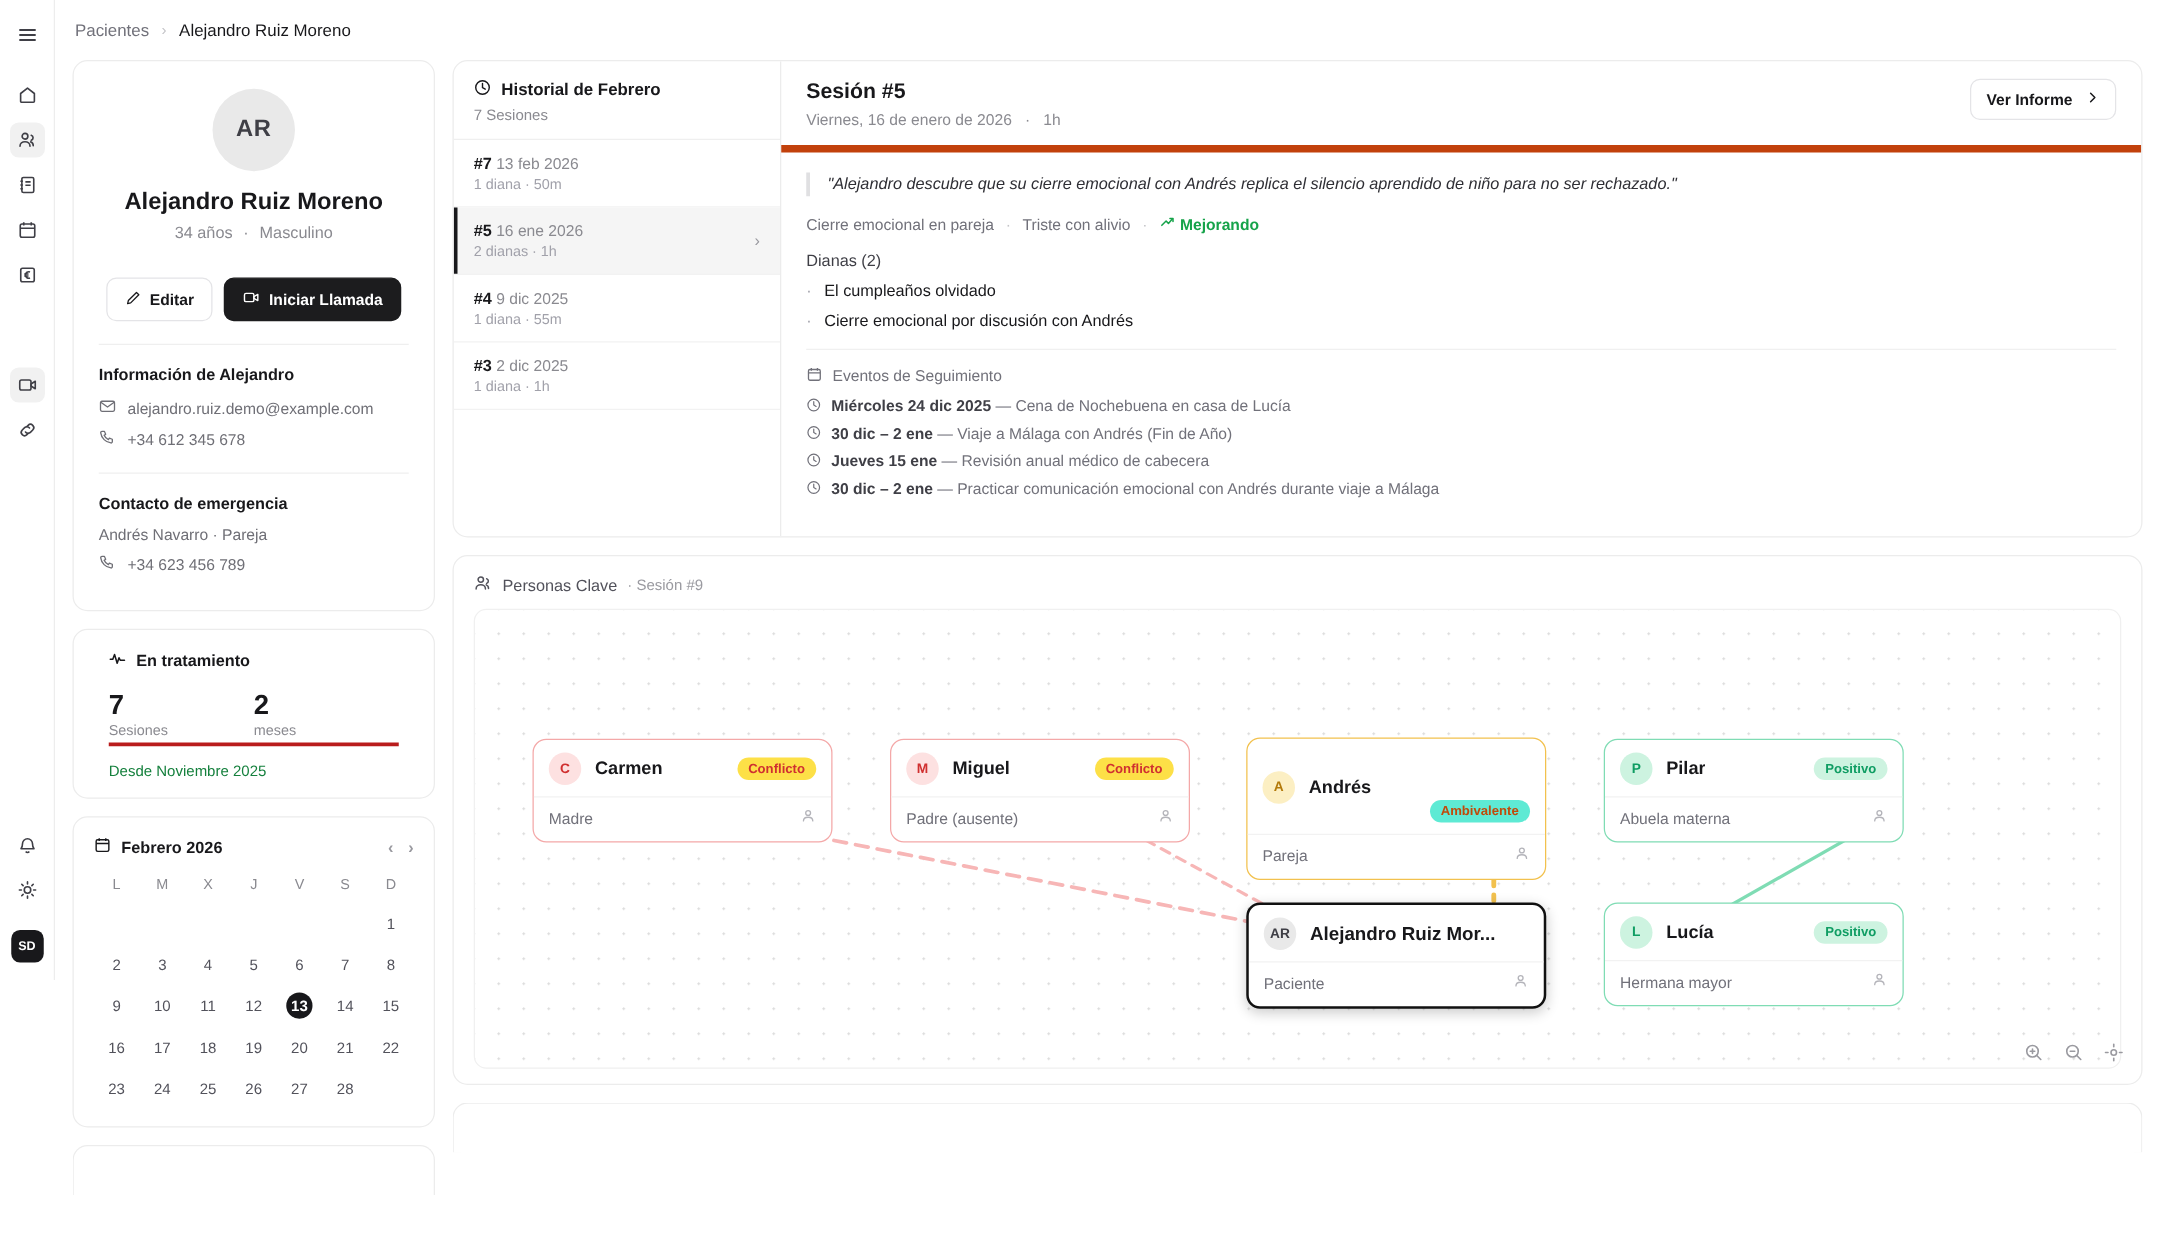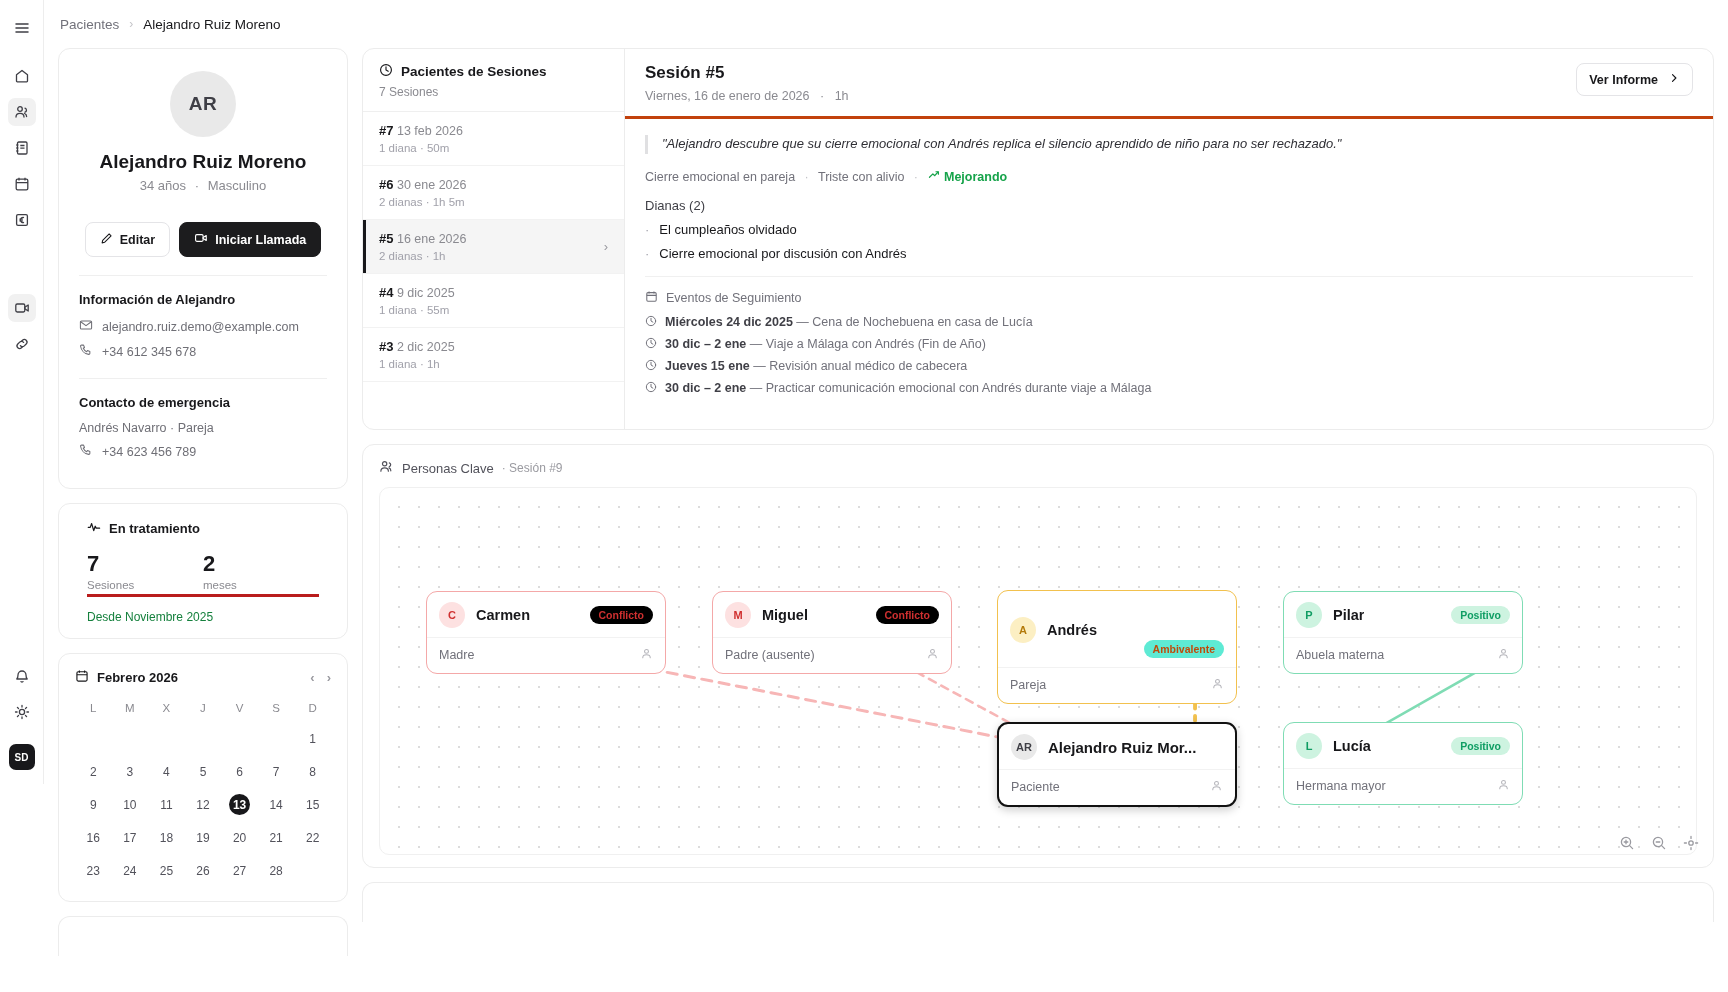--- a/index.html
+++ b/index.html
@@ -110,21 +110,21 @@
   .hist-item { padding: 11px 16px; border-bottom: 1px solid #f2f2f2; cursor: pointer; position: relative; display: flex; align-items: center; }
   .hist-item .txt { flex: 1; min-width: 0; }
   .hist-item .l1 { font-size: 12.5px; color: #8a8a90; }
   .hist-item .l1 b { color: #18181b; font-size: 13px; }
   .hist-item .l2 { font-size: 11.5px; color: #a1a1aa; margin-top: 4px; }
   .hist-item.active { background: #f5f5f5; }
   .hist-item.active::before { content: ""; position: absolute; left: 0; top: 0; bottom: 0; width: 3px; background: #18181b; }
   .hist-item .chev { color: #9a9aa0; font-size: 13px; }
 
   .detail { flex: 1; min-width: 0; }
-  .detail-head { padding: 14px 20px 13px; border-bottom: 3px solid #c2410c; display: flex; align-items: flex-start; }
+  .detail-head { padding: 14px 20px 13px; border-bottom: 6px solid #c2410c; display: flex; align-items: flex-start; }
   .detail-head .t { font-size: 17px; font-weight: bold; }
   .detail-head .s { font-size: 12.5px; color: #8a8a90; margin-top: 6px; }
   .detail-head .s .dot { margin: 0 7px; }
   .ver-btn { margin-left: auto; display: inline-flex; align-items: center; gap: 10px; border: 1px solid #e4e4e7; border-radius: 8px; padding: 8px 12px; font-size: 12.5px; font-weight: bold; cursor: pointer; }
   .detail-body { padding: 16px 20px 14px; }
   .quote { border-left: 3px solid #e0e0e2; padding-left: 14px; font-size: 13px; font-style: italic; color: #2f2f35; line-height: 1.45; }
   .tags { font-size: 12.5px; color: #71717a; margin-top: 14px; }
   .tags .dot { margin: 0 6px; color: #c4c4c8; }
   .tags .ok { color: #16a34a; font-weight: bold; }
   .dianas-h { font-size: 13px; color: #3f3f46; margin-top: 14px; }
@@ -153,21 +153,21 @@
   }
   .node .top { display: flex; align-items: center; gap: 11px; padding: 10px 12px 9px; }
   .node .ini { width: 26px; height: 26px; border-radius: 50%; display: flex; align-items: center; justify-content: center; font-size: 11px; font-weight: bold; flex: 0 0 26px; }
   .node .nm { font-size: 14.5px; font-weight: bold; white-space: nowrap; overflow: hidden; text-overflow: ellipsis; }
   .node .badge { margin-left: auto; font-size: 10.5px; font-weight: bold; padding: 3px 9px; border-radius: 999px; white-space: nowrap; }
   .node .bot { display: flex; align-items: center; padding: 8px 12px 9px; border-top: 1px solid #f2f2f2; }
   .node .role { font-size: 12.5px; color: #71717a; }
   .node .pic { margin-left: auto; color: #b4b4ba; }
   .node.conflict { border-color: #f4a8a8; }
   .node.conflict .ini { background: #fde1e1; color: #d03030; }
-  .node.conflict .badge { background: #000000; color: #d03030; }
+  .node.conflict .badge { background: #fde047; color: #d03030; }
   .node.amb { border-color: #f2c14e; }
   .node.amb .ini { background: #fcefc3; color: #b37a0a; }
   .node.amb .badge { background: #5eead4; color: #c04a0a; margin-top: 39px; }
   .node.pos { border-color: #7fdcb4; }
   .node.pos .ini { background: #cdf3e0; color: #0f9d63; }
   .node.pos .badge { background: #cdf3e0; color: #0f9d63; }
   .node.self { border: 2.5px solid #111; box-shadow: 0 3px 10px rgba(0,0,0,.2); }
   .node.self .ini { background: #e9e9e9; color: #3f3f46; }
   .node.self .nm { font-size: 15px; }
 
@@ -409,35 +409,29 @@
 
           <div class="hist">
             <div class="hist-head">
               <div class="hist-title">
                 <span>
                   <svg width="14" height="14" viewBox="0 0 16 16" fill="none" stroke="currentColor" stroke-width="1.3" stroke-linecap="round">
                       <circle cx="8" cy="8" r="6.2"></circle>
                       <path d="M8 4.4V8l2.5 1.5"></path>
                     </svg>
                 </span>
-                <span>Pacientes de Sesiones</span>
+                <span>Historial de Febrero</span>
               </div>
               <div class="hist-sub">7 Sesiones</div>
             </div>
             <div id="hist-list">
                 <div class="hist-item">
                   <div class="txt">
                     <div class="l1"><b>#7</b> 13 feb 2026</div>
                     <div class="l2">1 diana  ·  50m</div>
-                  </div>
-                </div>
-                <div class="hist-item">
-                  <div class="txt">
-                    <div class="l1"><b>#6</b> 30 ene 2026</div>
-                    <div class="l2">2 dianas  ·  1h 5m</div>
                   </div>
                 </div>
                 <div class="hist-item active">
                   <div class="txt">
                     <div class="l1"><b>#5</b> 16 ene 2026</div>
                     <div class="l2">2 dianas  ·  1h</div>
                   </div>
                   <div class="chev">›</div>
                 </div>
                 <div class="hist-item">

